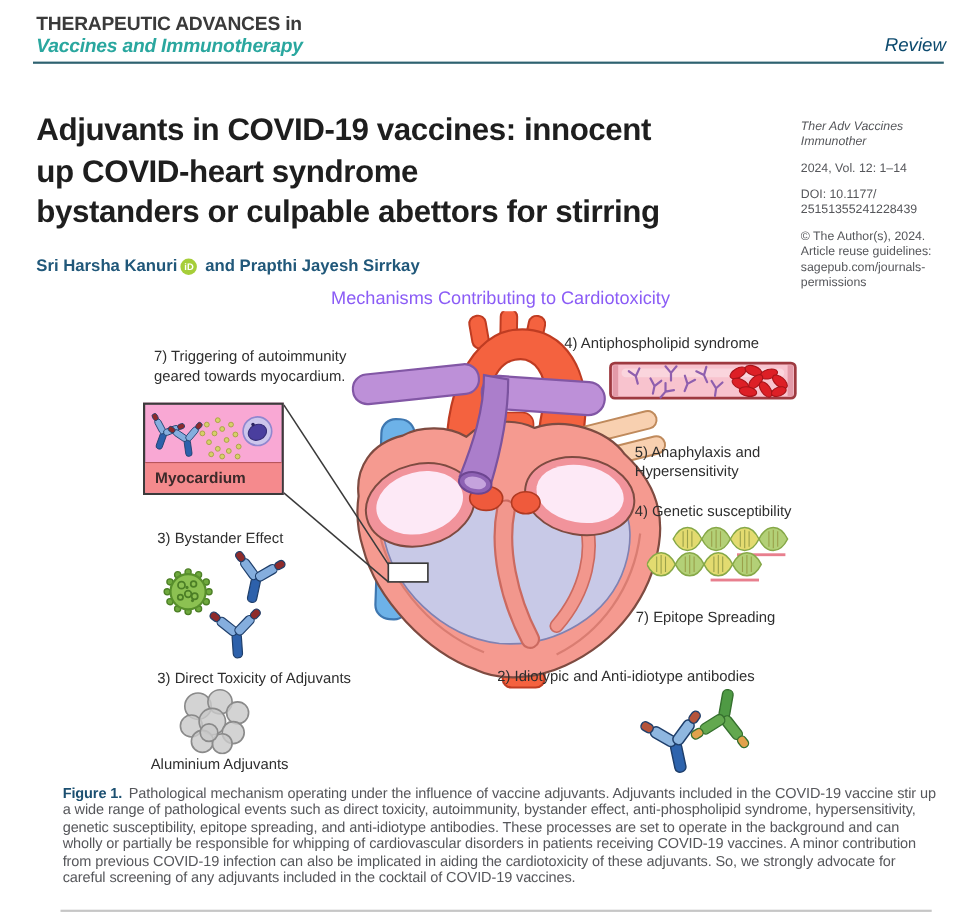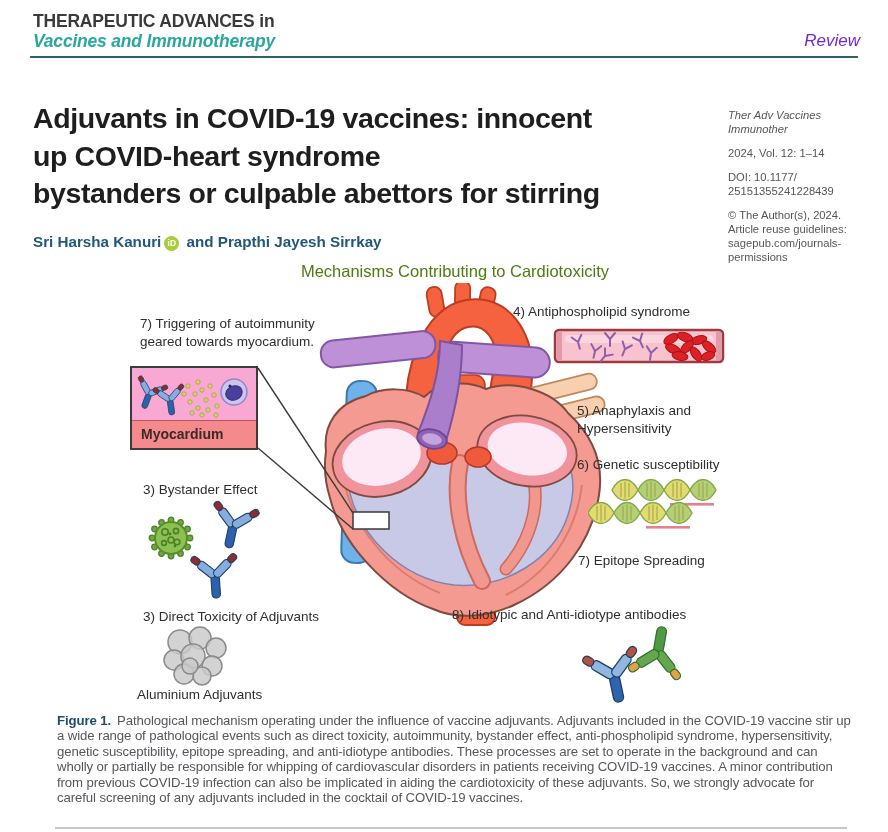--- a/index.html
+++ b/index.html
@@ -2,36 +2,36 @@
 <html><head>
 <meta charset="utf-8">
 <style>
   html,body{margin:0;padding:0;background:#ffffff;}
   body{font-family:"Liberation Sans", sans-serif; width:888px; height:832px; position:relative; overflow:hidden; color:#2e2e2e;}
   .abs{position:absolute;}
 
   
   .hdr-line1{left:33px; top:11px; font-size:17.5px; font-weight:700; color:#3a3a3a; letter-spacing:-0.2px;}
   .hdr-line2{left:33px; top:31px; font-size:17.5px; font-weight:700; font-style:italic; color:#2aa79f; letter-spacing:-0.2px;}
-  .hdr-review{right:28px; top:31px; font-size:17px; font-style:italic; color:#6d28d9;}
+  .hdr-review{right:28px; top:31px; font-size:17px; font-style:italic; color:#0c4a6e;}
   .hdr-rule{left:30px; top:56px; width:828px; height:2px; background:#2e6270;}
   .bottom-rule{left:55px; top:827px; width:792px; height:2px; background:#c6c6c6;}
 
   
   .title{left:33px; top:100px; width:660px; font-size:28.5px; line-height:37.5px; font-weight:700; color:#1e1e1e; letter-spacing:-0.4px;}
   .authors{left:33px; top:233px; font-size:15.2px; font-weight:700; color:#21587a;}
   .orcid{display:inline-block; width:15px; height:15px; border-radius:50%; background:#a6ce39; color:#fff; font-size:8.5px; font-weight:700; text-align:center; line-height:15px; vertical-align:1px; margin:0 3px;}
 
   
   .meta{left:728px; top:108px; width:138px; font-size:11.2px; line-height:14px; color:#55565a;}
   .meta p{margin:0 0 10px 0;}
   .meta .ital{font-style:italic;}
 
   
-  .fig-title{left:250px; top:262px; width:410px; text-align:center; font-size:16.5px; color:#4d7c0f;}
+  .fig-title{left:250px; top:262px; width:410px; text-align:center; font-size:16.5px; color:#8b5cf6;}
   .flabel{font-size:13.5px; color:#2e2e2e; line-height:17.5px;}
   .inset{left:130px; top:366px; width:128px; height:84px; border:2px solid #3b3b3b; background:#f9a8d4; box-sizing:border-box;}
   .inset .band{position:absolute; left:0; right:0; bottom:0; height:28px; background:#f58a8d; border-top:1.5px solid #b9565c; font-size:14px; font-weight:600; color:#3c2a2a; line-height:27px; padding-left:9px; box-sizing:border-box;}
   .caption{left:57px; top:713px; width:795px; font-size:13.2px; line-height:15.4px; color:#56575b; letter-spacing:-0.1px;}
   .caption .fig-lab{font-weight:700; color:#1b4f70; margin-right:6px;}
 
   
   .ab-stem{fill:var(--stem); stroke:var(--line); stroke-width:1.1;}
   .ab-arm {fill:var(--arm);  stroke:var(--line); stroke-width:1.1;}
   .ab-tip {fill:var(--tip);  stroke:var(--line); stroke-width:1.1;}
@@ -263,21 +263,21 @@
     <ellipse cx="127" cy="29" rx="8" ry="4.2" transform="rotate(10 127 29)"></ellipse>
     <ellipse cx="143" cy="27" rx="8" ry="4.2" transform="rotate(55 143 27)"></ellipse>
     <ellipse cx="155" cy="29" rx="7" ry="4" transform="rotate(-20 155 29)"></ellipse>
   </g>
 </svg>
 
 <div class="abs flabel" style="left:577px; top:402px;">
   <span style="display:block">5) Anaphylaxis and</span>
   <span style="display:block">Hypersensitivity</span>
 </div>
-<div class="abs flabel" style="left:577px; top:456px;">6) Genetic susceptibility</div>
+<div class="abs flabel" style="left:577px; top:456px;">4) Genetic susceptibility</div>
 
 <svg class="abs" style="left:588px; top:477px;" width="130" height="56" viewBox="0 0 130 56">
   <defs>
     <g id="dna-strip">
       <path d="M0,11 C7,-3 19,-3 26,11 C19,25 7,25 0,11 Z" fill="#e3db70" stroke="#86a848" stroke-width="1.4"></path>
       <path d="M26,11 C33,-3 45,-3 52,11 C45,25 33,25 26,11 Z" fill="#b3d077" stroke="#86a848" stroke-width="1.4"></path>
       <path d="M52,11 C59,-3 71,-3 78,11 C71,25 59,25 52,11 Z" fill="#e3db70" stroke="#86a848" stroke-width="1.4"></path>
       <path d="M78,11 C85,-3 97,-3 104,11 C97,25 85,25 78,11 Z" fill="#b3d077" stroke="#86a848" stroke-width="1.4"></path>
       <g stroke="#9aa04a" stroke-width="1">
         <line x1="9" y1="4" x2="9" y2="18"></line>
@@ -295,21 +295,21 @@
       </g>
       <rect x="58" y="24" width="44" height="2.6" fill="#e87f8e"></rect>
     </g>
   </defs>
   <use href="#dna-strip" transform="translate(24,2)"></use>
   <use href="#dna-strip" transform="translate(0,25)"></use>
 </svg>
 
 <div class="abs flabel" style="left:578px; top:552px;">7) Epitope Spreading</div>
 
-<div class="abs flabel" style="left:452px; top:606px;">8) Idiotypic and Anti-idiotype antibodies</div>
+<div class="abs flabel" style="left:452px; top:606px;">2) Idiotypic and Anti-idiotype antibodies</div>
 
 <svg class="abs" style="left:572px; top:620px;" width="126" height="94" viewBox="0 0 126 94">
   <g style="--stem:#4f9a44; --arm:#63a84f; --tip:#e2a24c; --line:#35702e;">
     <use href="#ab" transform="translate(86,32) rotate(190) scale(1.15)"></use>
   </g>
   <g style="--stem:#2e64ad; --arm:#8fb7e0; --tip:#b5543b; --line:#1f3f6b;">
     <use href="#ab" transform="translate(42,56) rotate(-12) scale(1.2)"></use>
   </g>
 </svg>
 

